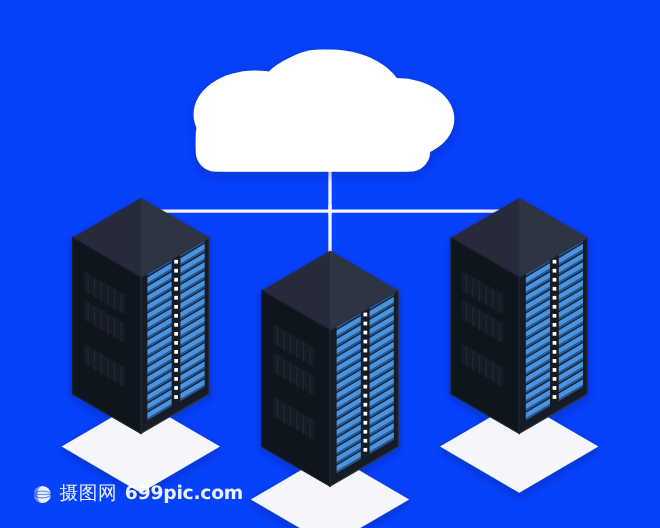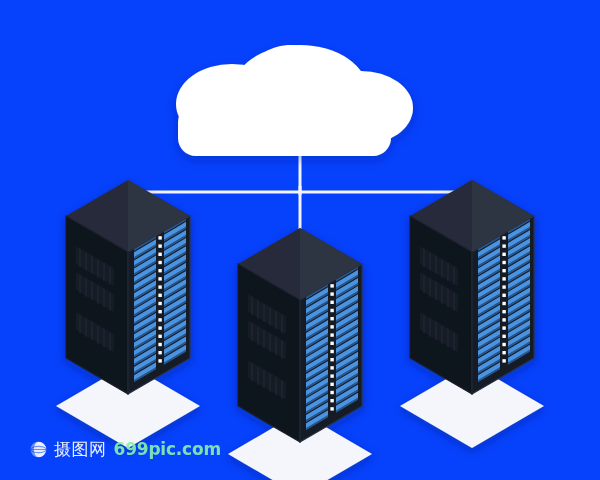--- a/index.html
+++ b/index.html
@@ -44,21 +44,21 @@
   #watermark .wm-cn {
     font-size: 17px;
     line-height: 1;
     color: #ffffff;
     letter-spacing: 0.5px;
     font-family: "DejaVu Sans", sans-serif;
   }
   #watermark .wm-domain {
     font-size: 17px;
     line-height: 1;
-    color: #86efac;
+    color: #ffffff;
     font-weight: bold;
     letter-spacing: -0.2px;
     font-family: "DejaVu Sans", sans-serif;
   }
 </style>
 </head>
 <body>
 
 <div id="stage" style="background: rgb(6, 65, 251);">
 

